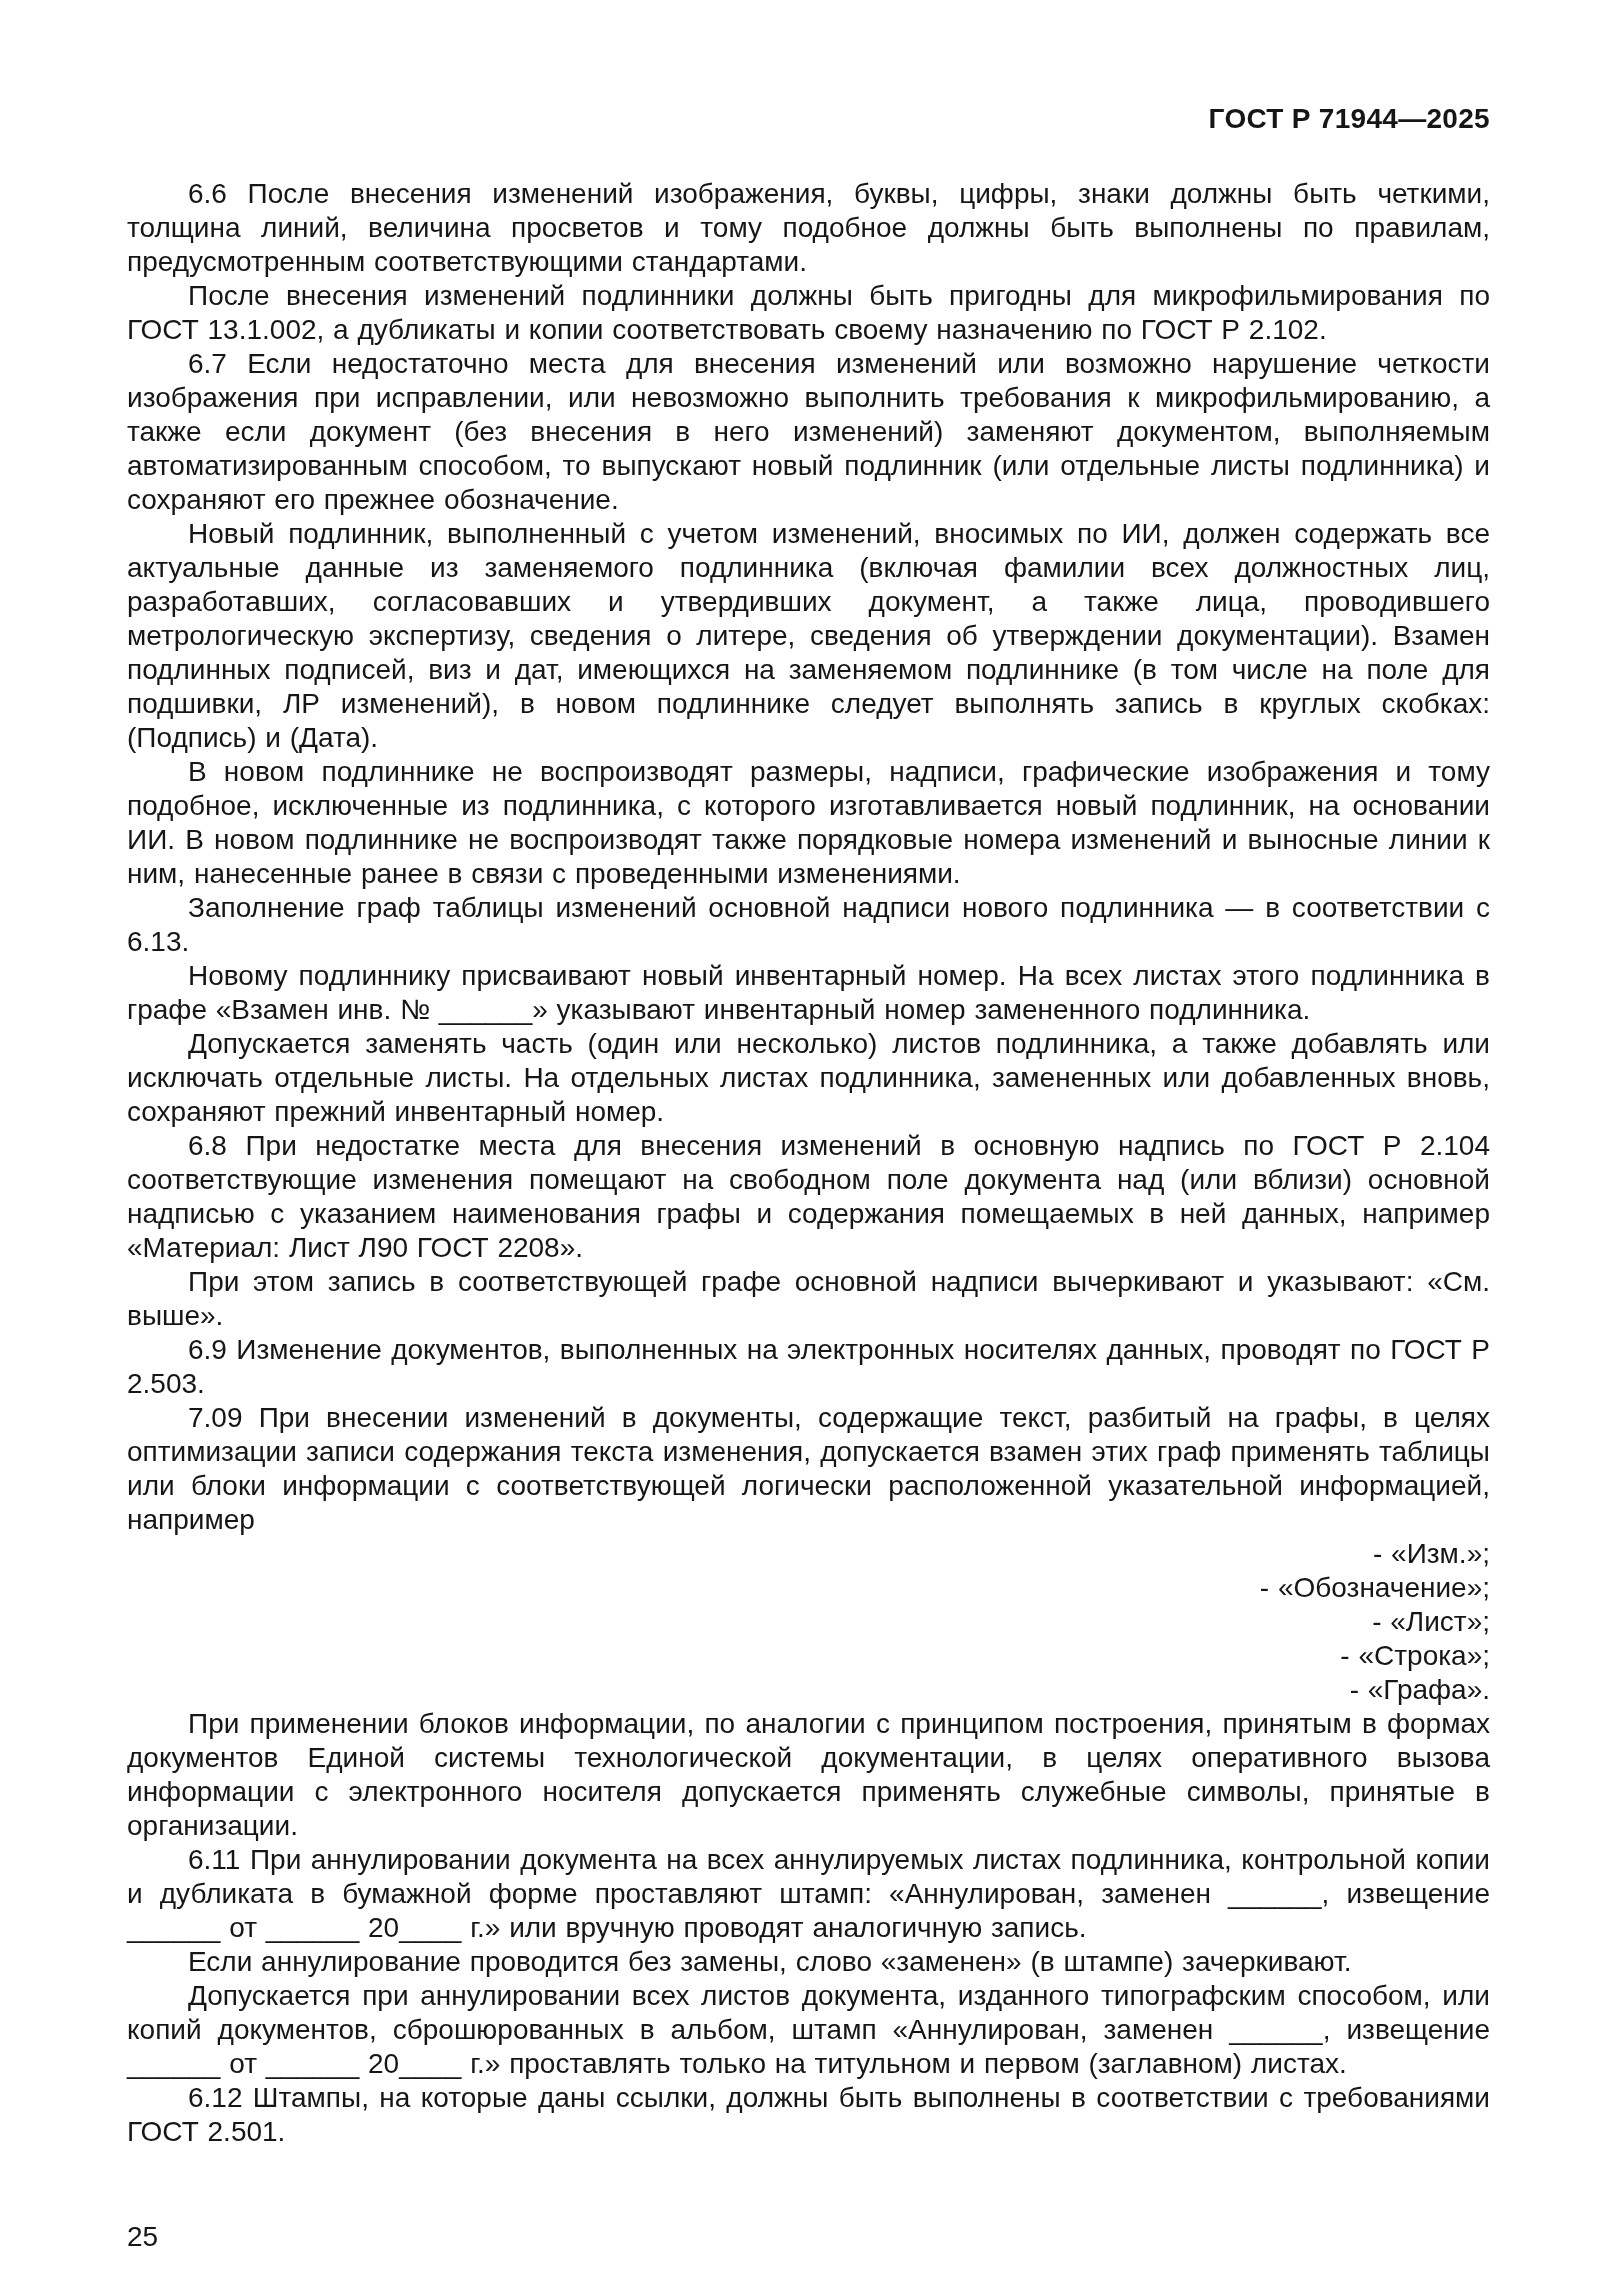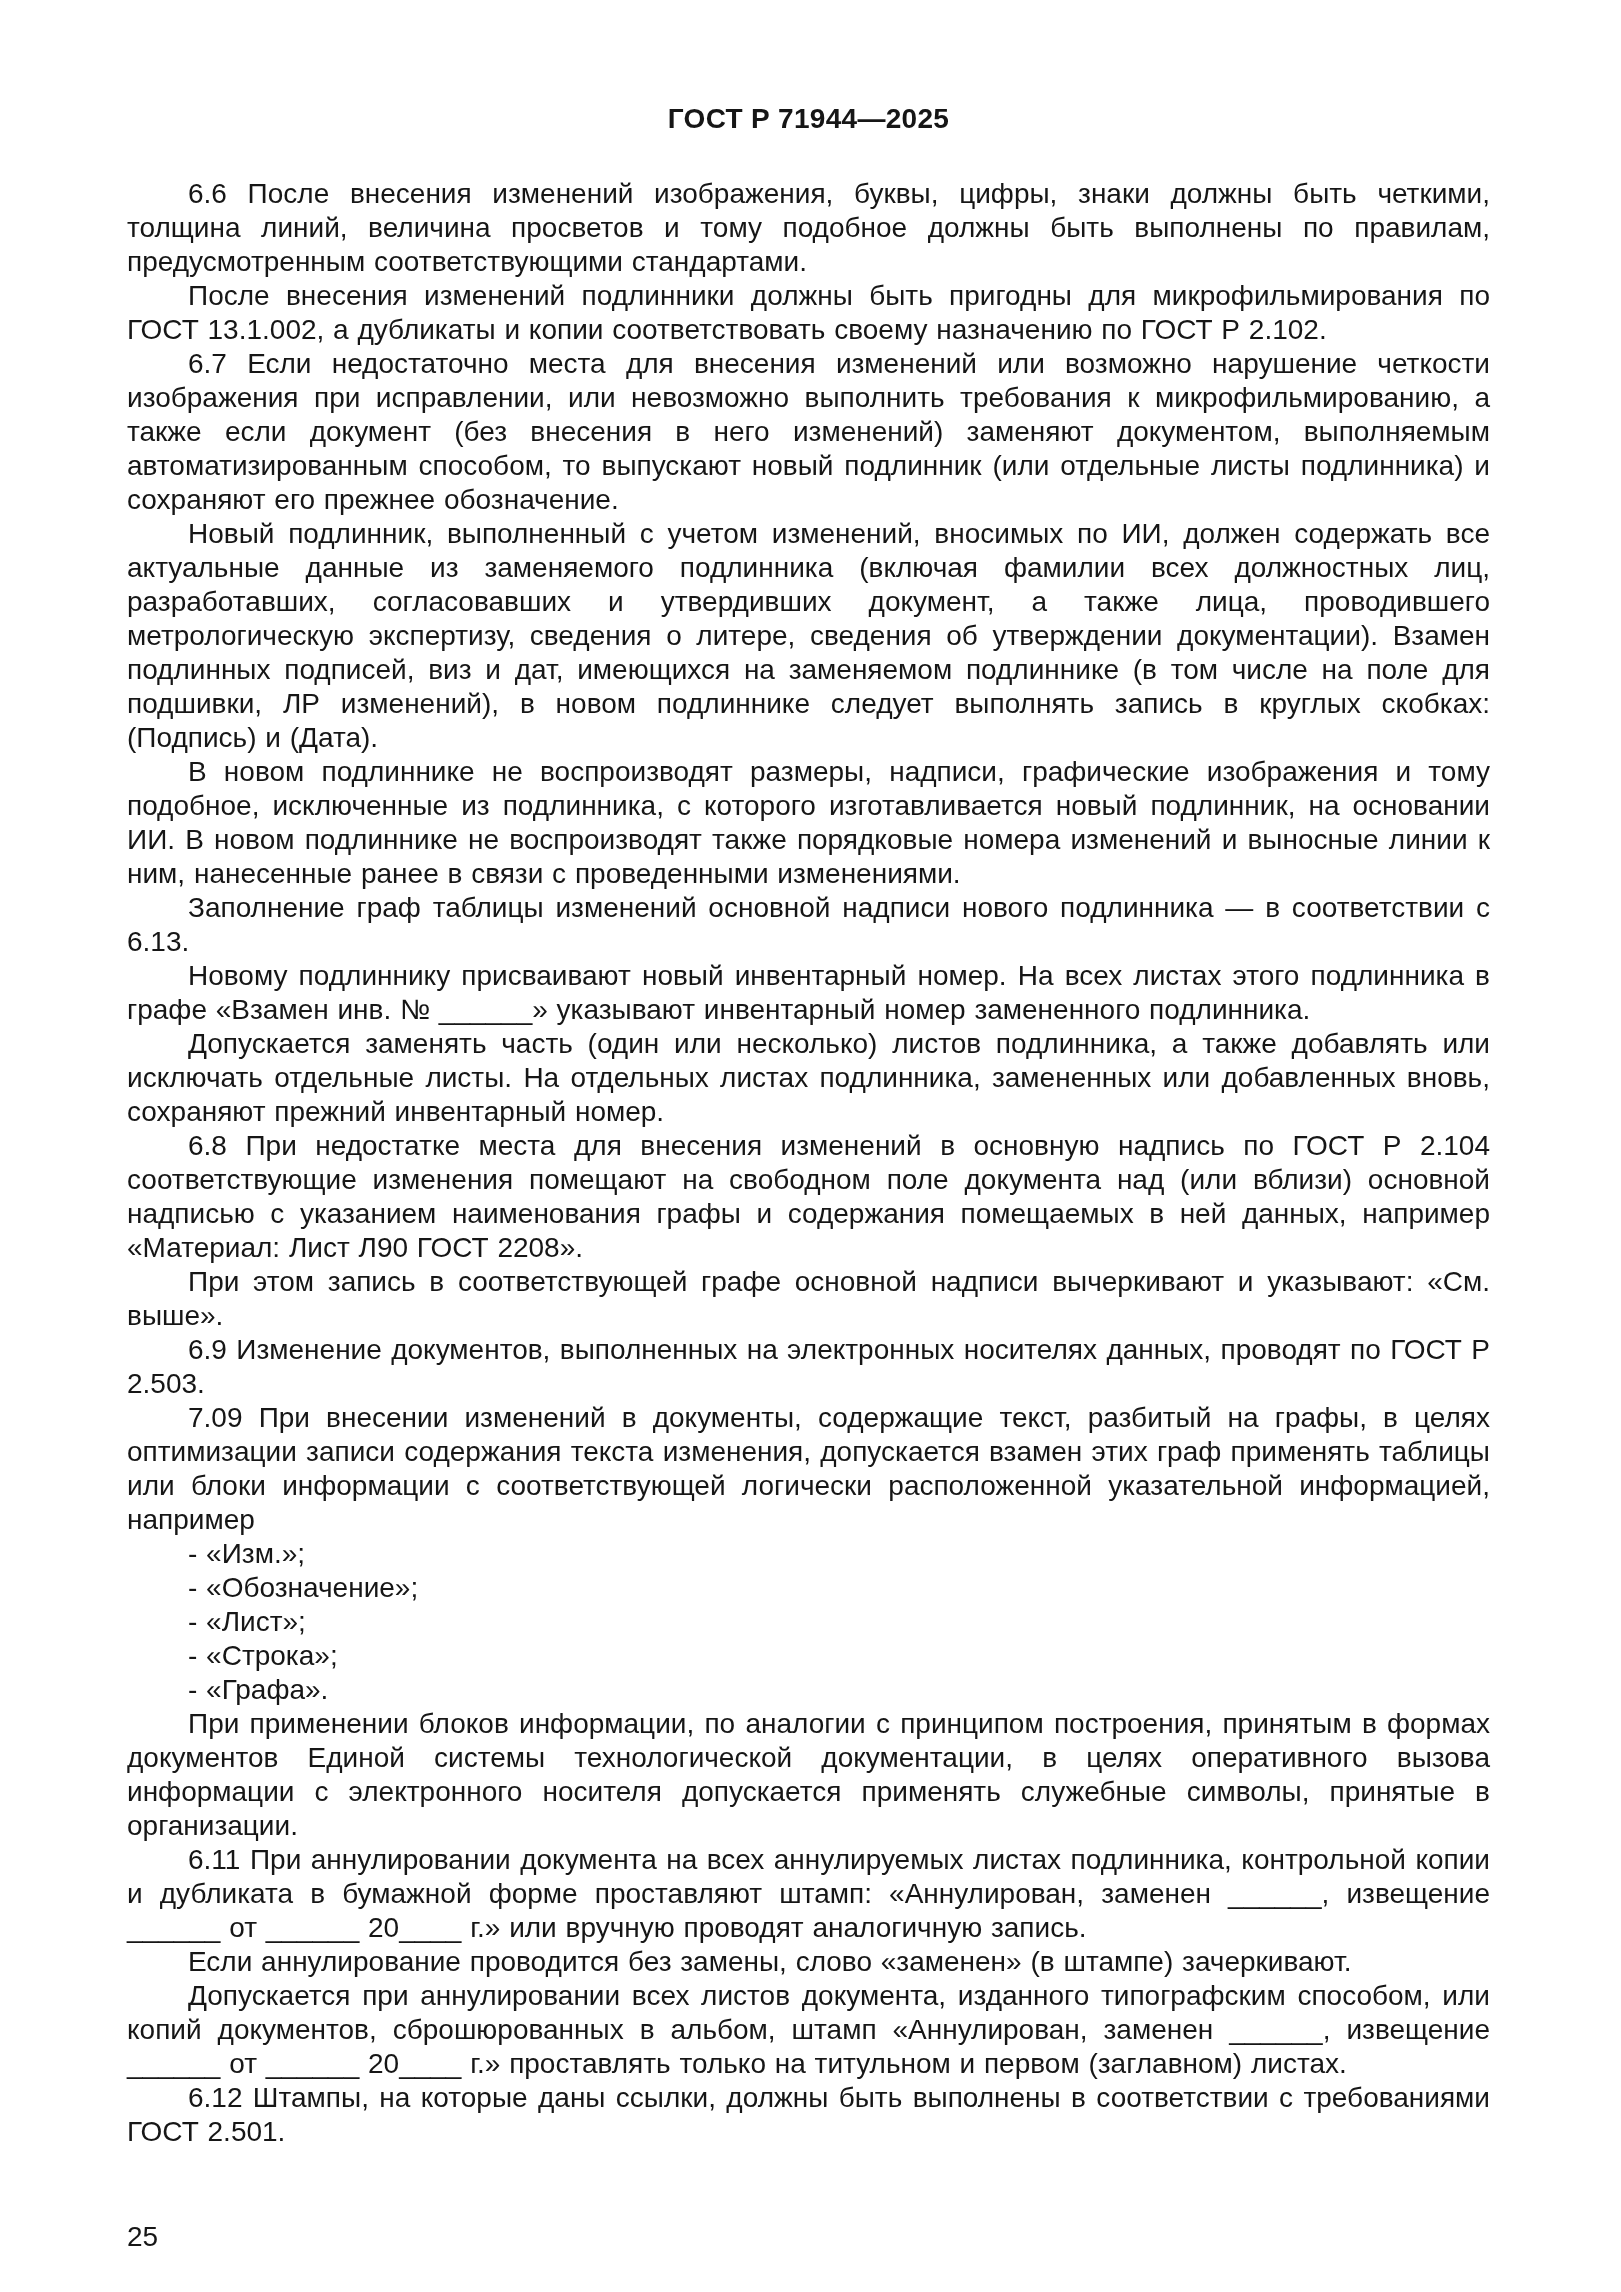--- a/index.html
+++ b/index.html
@@ -13,40 +13,40 @@
     width: 1621px;
     height: 2293px;
     margin: 0 auto;
     background: #ffffff;
     box-sizing: border-box;
     padding: 102px 131px 0 127px;
     font-family: "Liberation Sans", "DejaVu Sans", sans-serif;
     color: #161616;
   }
   .doc-header {
-    text-align: center;
+    text-align: right;
     font-weight: bold;
     font-size: 28px;
     line-height: 33px;
     margin-bottom: 27.4px;
     letter-spacing: 0.3px;
   }
   .doc-body {
     font-size: 28px;
     line-height: 34px;
     margin-top: 42px;
   }
   .para {
     margin: 0;
     text-indent: 61px;
     text-align: justify;
     word-spacing: 1px;
   }
   .para.list-item {
-    text-align: left;
+    text-align: right;
   }
   .doc-footer {
     margin-top: 71px;
     text-align: left;
     font-size: 28px;
     line-height: 33px;
   }
 </style>
 </head>
 <body>

